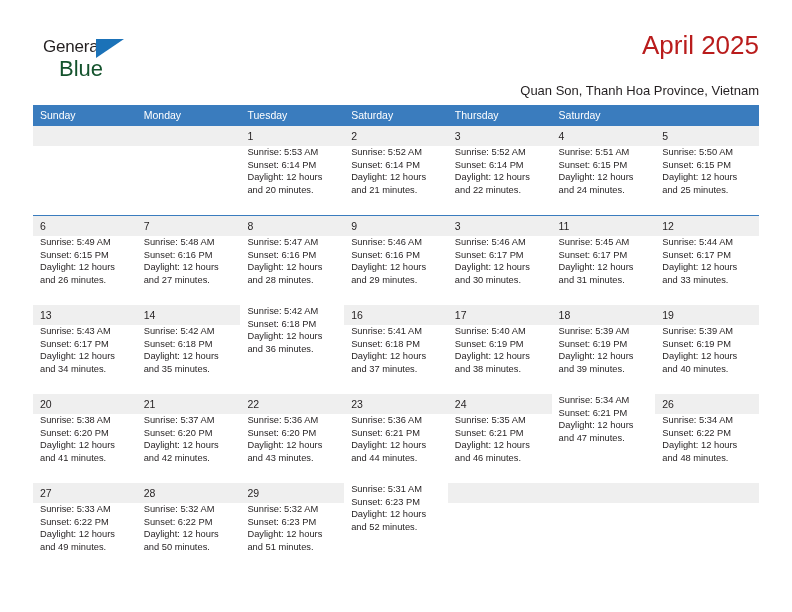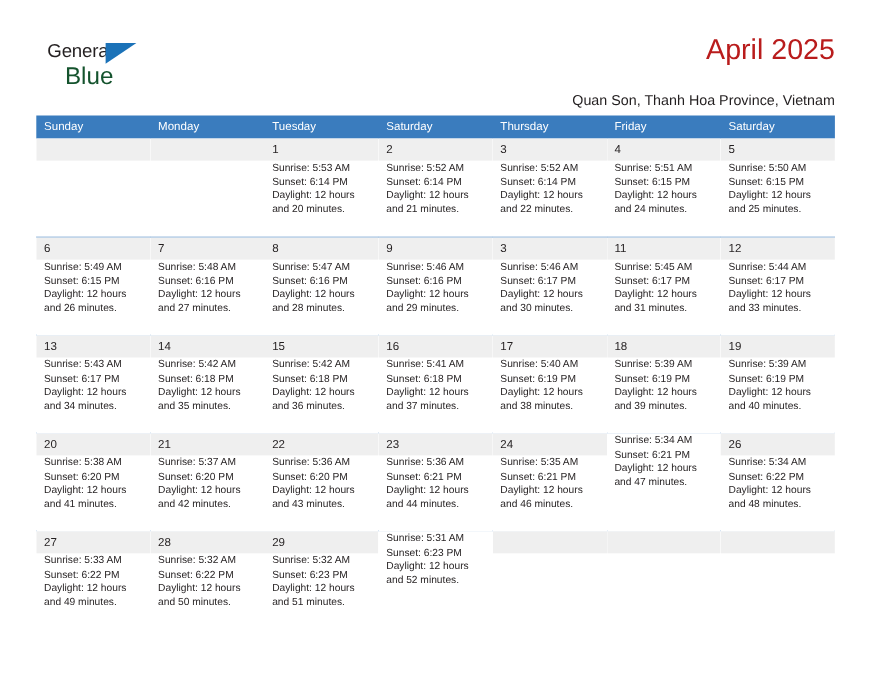--- a/index.html
+++ b/index.html
@@ -161,21 +161,20 @@
 
   </div>
 
   <div class="calendar">
     <div class="weekdays">
         <div class="weekday">Sunday</div>
         <div class="weekday">Monday</div>
         <div class="weekday">Tuesday</div>
         <div class="weekday">Saturday</div>
         <div class="weekday">Thursday</div>
-        <div class="weekday">Friday</div>
         <div class="weekday">Saturday</div>
       </div>
     <div id="weeks-host">
         <div class="week first">
           <div class="daycell empty">
             <div class="numstrip"></div>
             <div class="lines">
               <div></div>
               <div></div>
               <div></div>
@@ -315,21 +314,20 @@
           <div class="daycell">
             <div class="numstrip">14</div>
             <div class="lines">
               <div>Sunrise: 5:42 AM</div>
               <div>Sunset: 6:18 PM</div>
               <div>Daylight: 12 hours</div>
               <div>and 35 minutes.</div>
             </div>
           </div>
           <div class="daycell">
-            <div class="numstrip">15</div>
             <div class="lines">
               <div>Sunrise: 5:42 AM</div>
               <div>Sunset: 6:18 PM</div>
               <div>Daylight: 12 hours</div>
               <div>and 36 minutes.</div>
             </div>
           </div>
           <div class="daycell">
             <div class="numstrip">16</div>
             <div class="lines">

